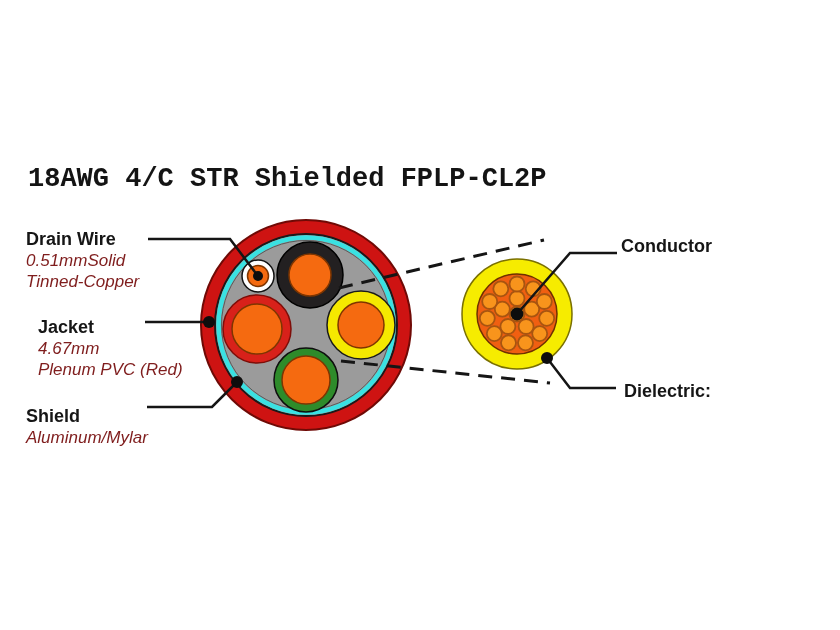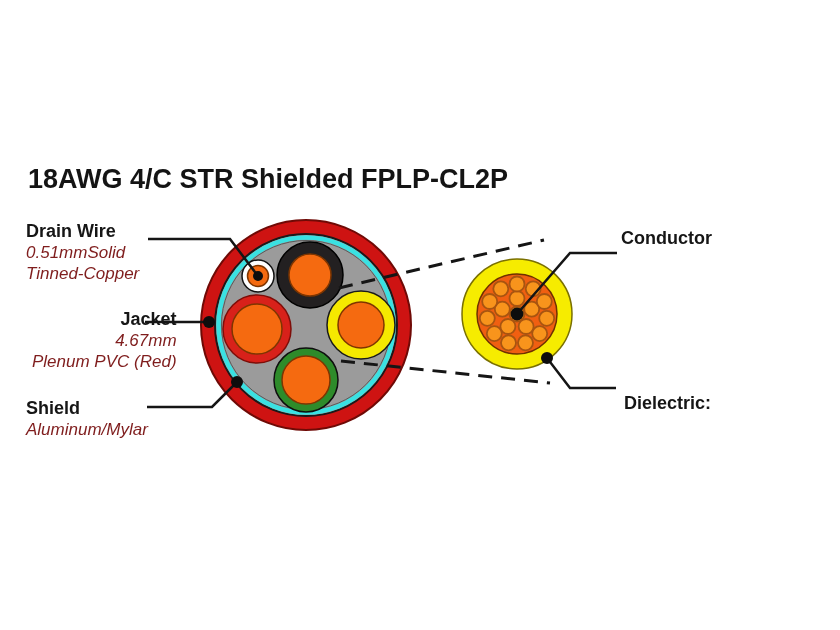--- a/index.html
+++ b/index.html
@@ -1,20 +1,20 @@
 <!DOCTYPE html>
 <html><head>
 <meta charset="utf-8">
 <style>
   html,body{margin:0;padding:0;background:#ffffff;}
   body{width:840px;height:630px;position:relative;overflow:hidden;
        font-family:"Liberation Sans",sans-serif;color:#1c1c1c;}
   .title{position:absolute;left:28px;top:164px;font-size:27px;font-weight:bold;
-         letter-spacing:0px;color:#141414;white-space:nowrap;}
-  .lbl{position:absolute;line-height:21px;font-size:17px;white-space:nowrap;}
+         letter-spacing:0px;color:#141414;white-space:nowrap;font-family:Liberation Mono, monospace;}
+  .lbl{position:absolute;line-height:21px;font-size:17px;white-space:nowrap;margin-top:8px;}
   .lbl .h{font-size:18px;font-weight:bold;color:#161616;}
   .lbl .t{color:#7f1d1d;font-style:italic;}
   svg{position:absolute;left:0;top:0;}
   .leader{fill:none;stroke:#151515;stroke-width:2.5;}
   .dashline{fill:none;stroke:#151515;stroke-width:3;stroke-dasharray:14 9;}
   .dot{fill:#0d0d0d;stroke:none;}
   .jacket{fill:#ce1312;stroke:#6f0a06;stroke-width:2;}
   .filler{fill:#9b9b9b;stroke:#1a1a1a;stroke-width:2;}
   .shieldring{fill:none;stroke:#3ae1e2;stroke-width:4.5;}
   .shieldinner{fill:none;stroke:#5a5a5a;stroke-width:1;}
@@ -32,36 +32,36 @@
 <body>
 
 <div class="title">18AWG 4/C STR Shielded FPLP-CL2P</div>
 
 <div class="lbl" style="left:26px;top:221px;">
   <div class="h">Drain Wire</div>
   <div class="t">0.51mmSolid</div>
   <div class="t">Tinned-Copper</div>
 </div>
 
-<div class="lbl" style="left:32px;top:309px;text-align:right;">
+<div class="lbl" style="left:38px;top:309px;">
   <div class="h">Jacket</div>
   <div class="t">4.67mm</div>
   <div class="t">Plenum PVC (Red)</div>
 </div>
 
 <div class="lbl" style="left:26px;top:398px;">
   <div class="h">Shield</div>
   <div class="t">Aluminum/Mylar</div>
 </div>
 
 <div class="lbl" style="left:621px;top:228px;text-align:center;">
   <div class="h">Conductor</div>
 </div>
 
-<div class="lbl" style="left:624px;top:393px;">
+<div class="lbl" style="left:624px;top:373px;">
   <div class="h">Dielectric:</div>
 </div>
 
 <svg width="840" height="630" viewBox="0 0 840 630">
 
   <g>
     <circle class="jacket" cx="306" cy="325" r="105"></circle>
     <circle class="filler" cx="306" cy="325" r="91"></circle>
     <circle class="shieldring" cx="306" cy="325" r="87.5"></circle>
     <circle class="shieldinner" cx="306" cy="325" r="84.5"></circle>

